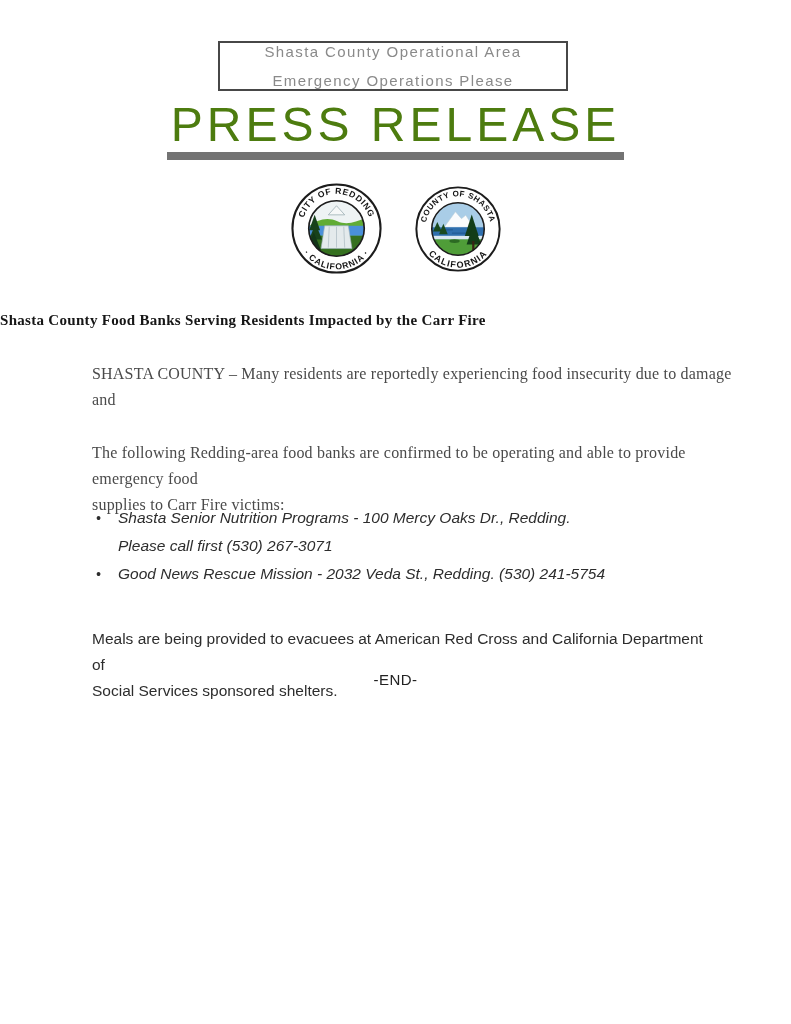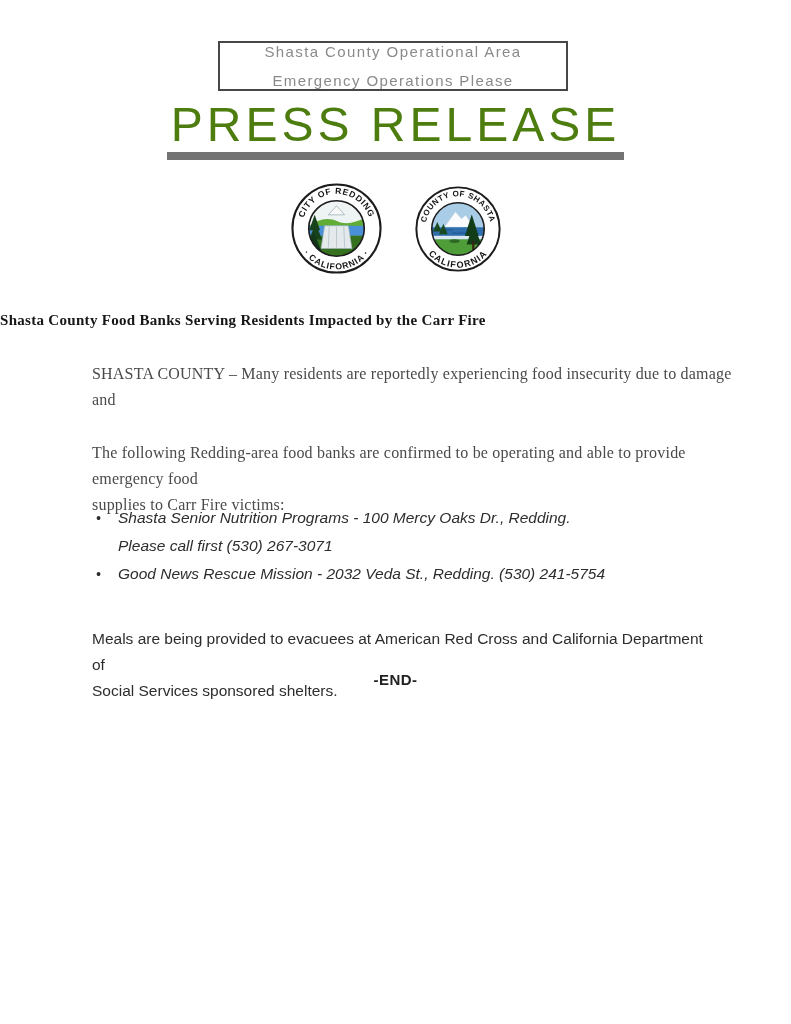--- a/index.html
+++ b/index.html
@@ -84,21 +84,21 @@
     position:absolute; left:92px; top:606px; width:625px;
     font-family:"Liberation Sans", sans-serif;
     font-size:15.5px; color:#2d2d2d; line-height:26px;margin-top:20px;
   }
 
   
   .end-marker {
     position:absolute; top:671px; left:0; width:100%;
     text-align:center;
     font-family:"Liberation Sans", sans-serif;
-    font-size:15px; color:#222222; letter-spacing:0.5px;font-weight:bold;
+    font-size:15px; color:#222222; letter-spacing:0.5px;
   }
 </style>
 </head>
 <body>
 
 <div class="page">
 
   <div class="header-box">
     <div class="org-line">Shasta County Operational Area</div>
     <div class="org-line">Emergency Operations Please</div>

